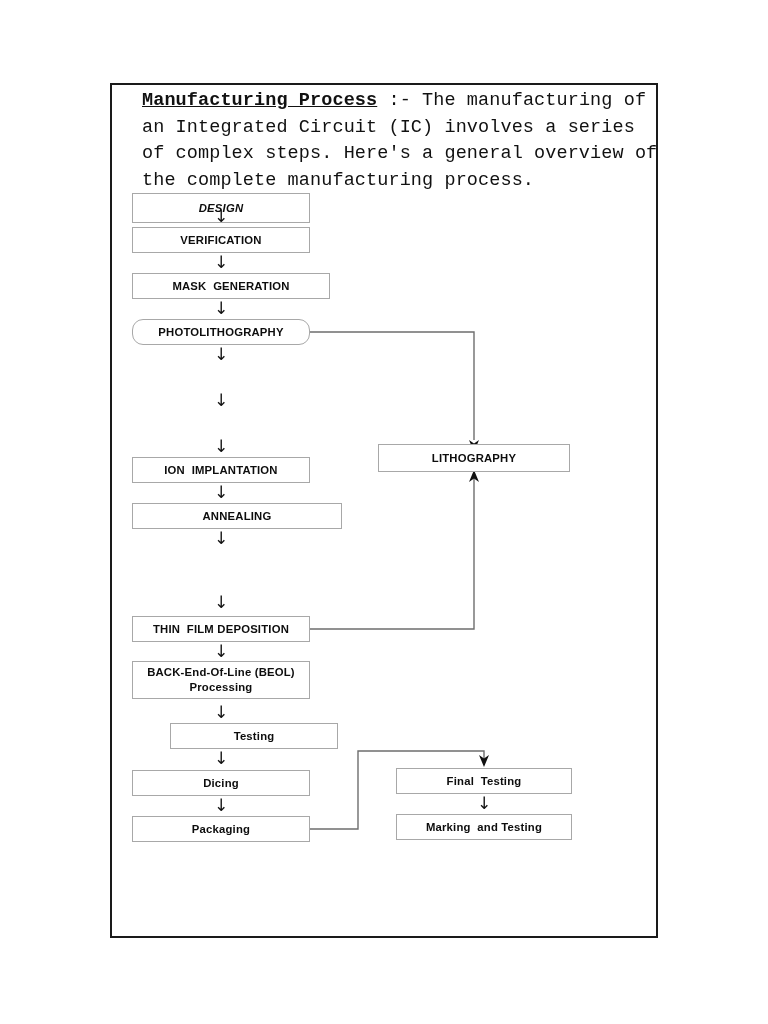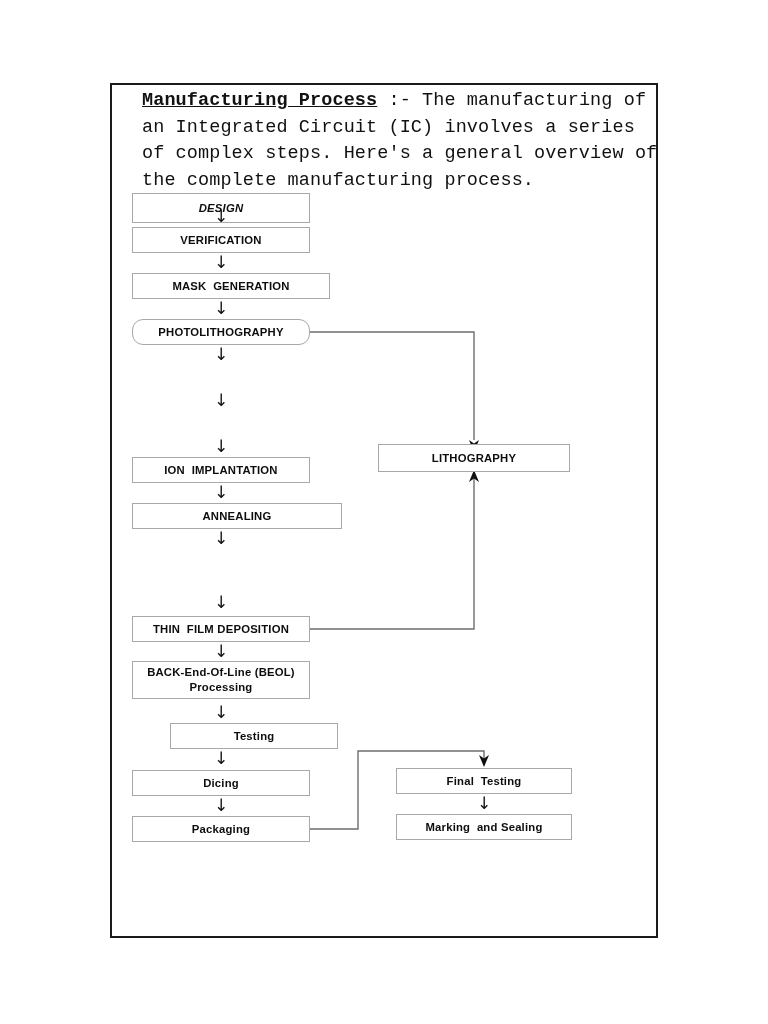--- a/index.html
+++ b/index.html
@@ -139,15 +139,15 @@
   <div class="box" style="left:132px; top:770px; width:178px; height:26px;">Dicing</div>
   <div class="arrow" style="left:211px; top:797px;">↓</div>
 
   <div class="box" style="left:132px; top:816px; width:178px; height:26px;">Packaging</div>
 
   <div class="box" style="left:378px; top:444px; width:192px; height:28px;">LITHOGRAPHY</div>
 
   <div class="box" style="left:396px; top:768px; width:176px; height:26px;">Final  Testing</div>
   <div class="arrow" style="left:474px; top:795px;">↓</div>
 
-  <div class="box" style="left:396px; top:814px; width:176px; height:26px;">Marking  and Sealing</div>
+  <div class="box" style="left:396px; top:814px; width:176px; height:26px;">Marking  and Testing</div>
 
 </div>
 
 </body></html>

